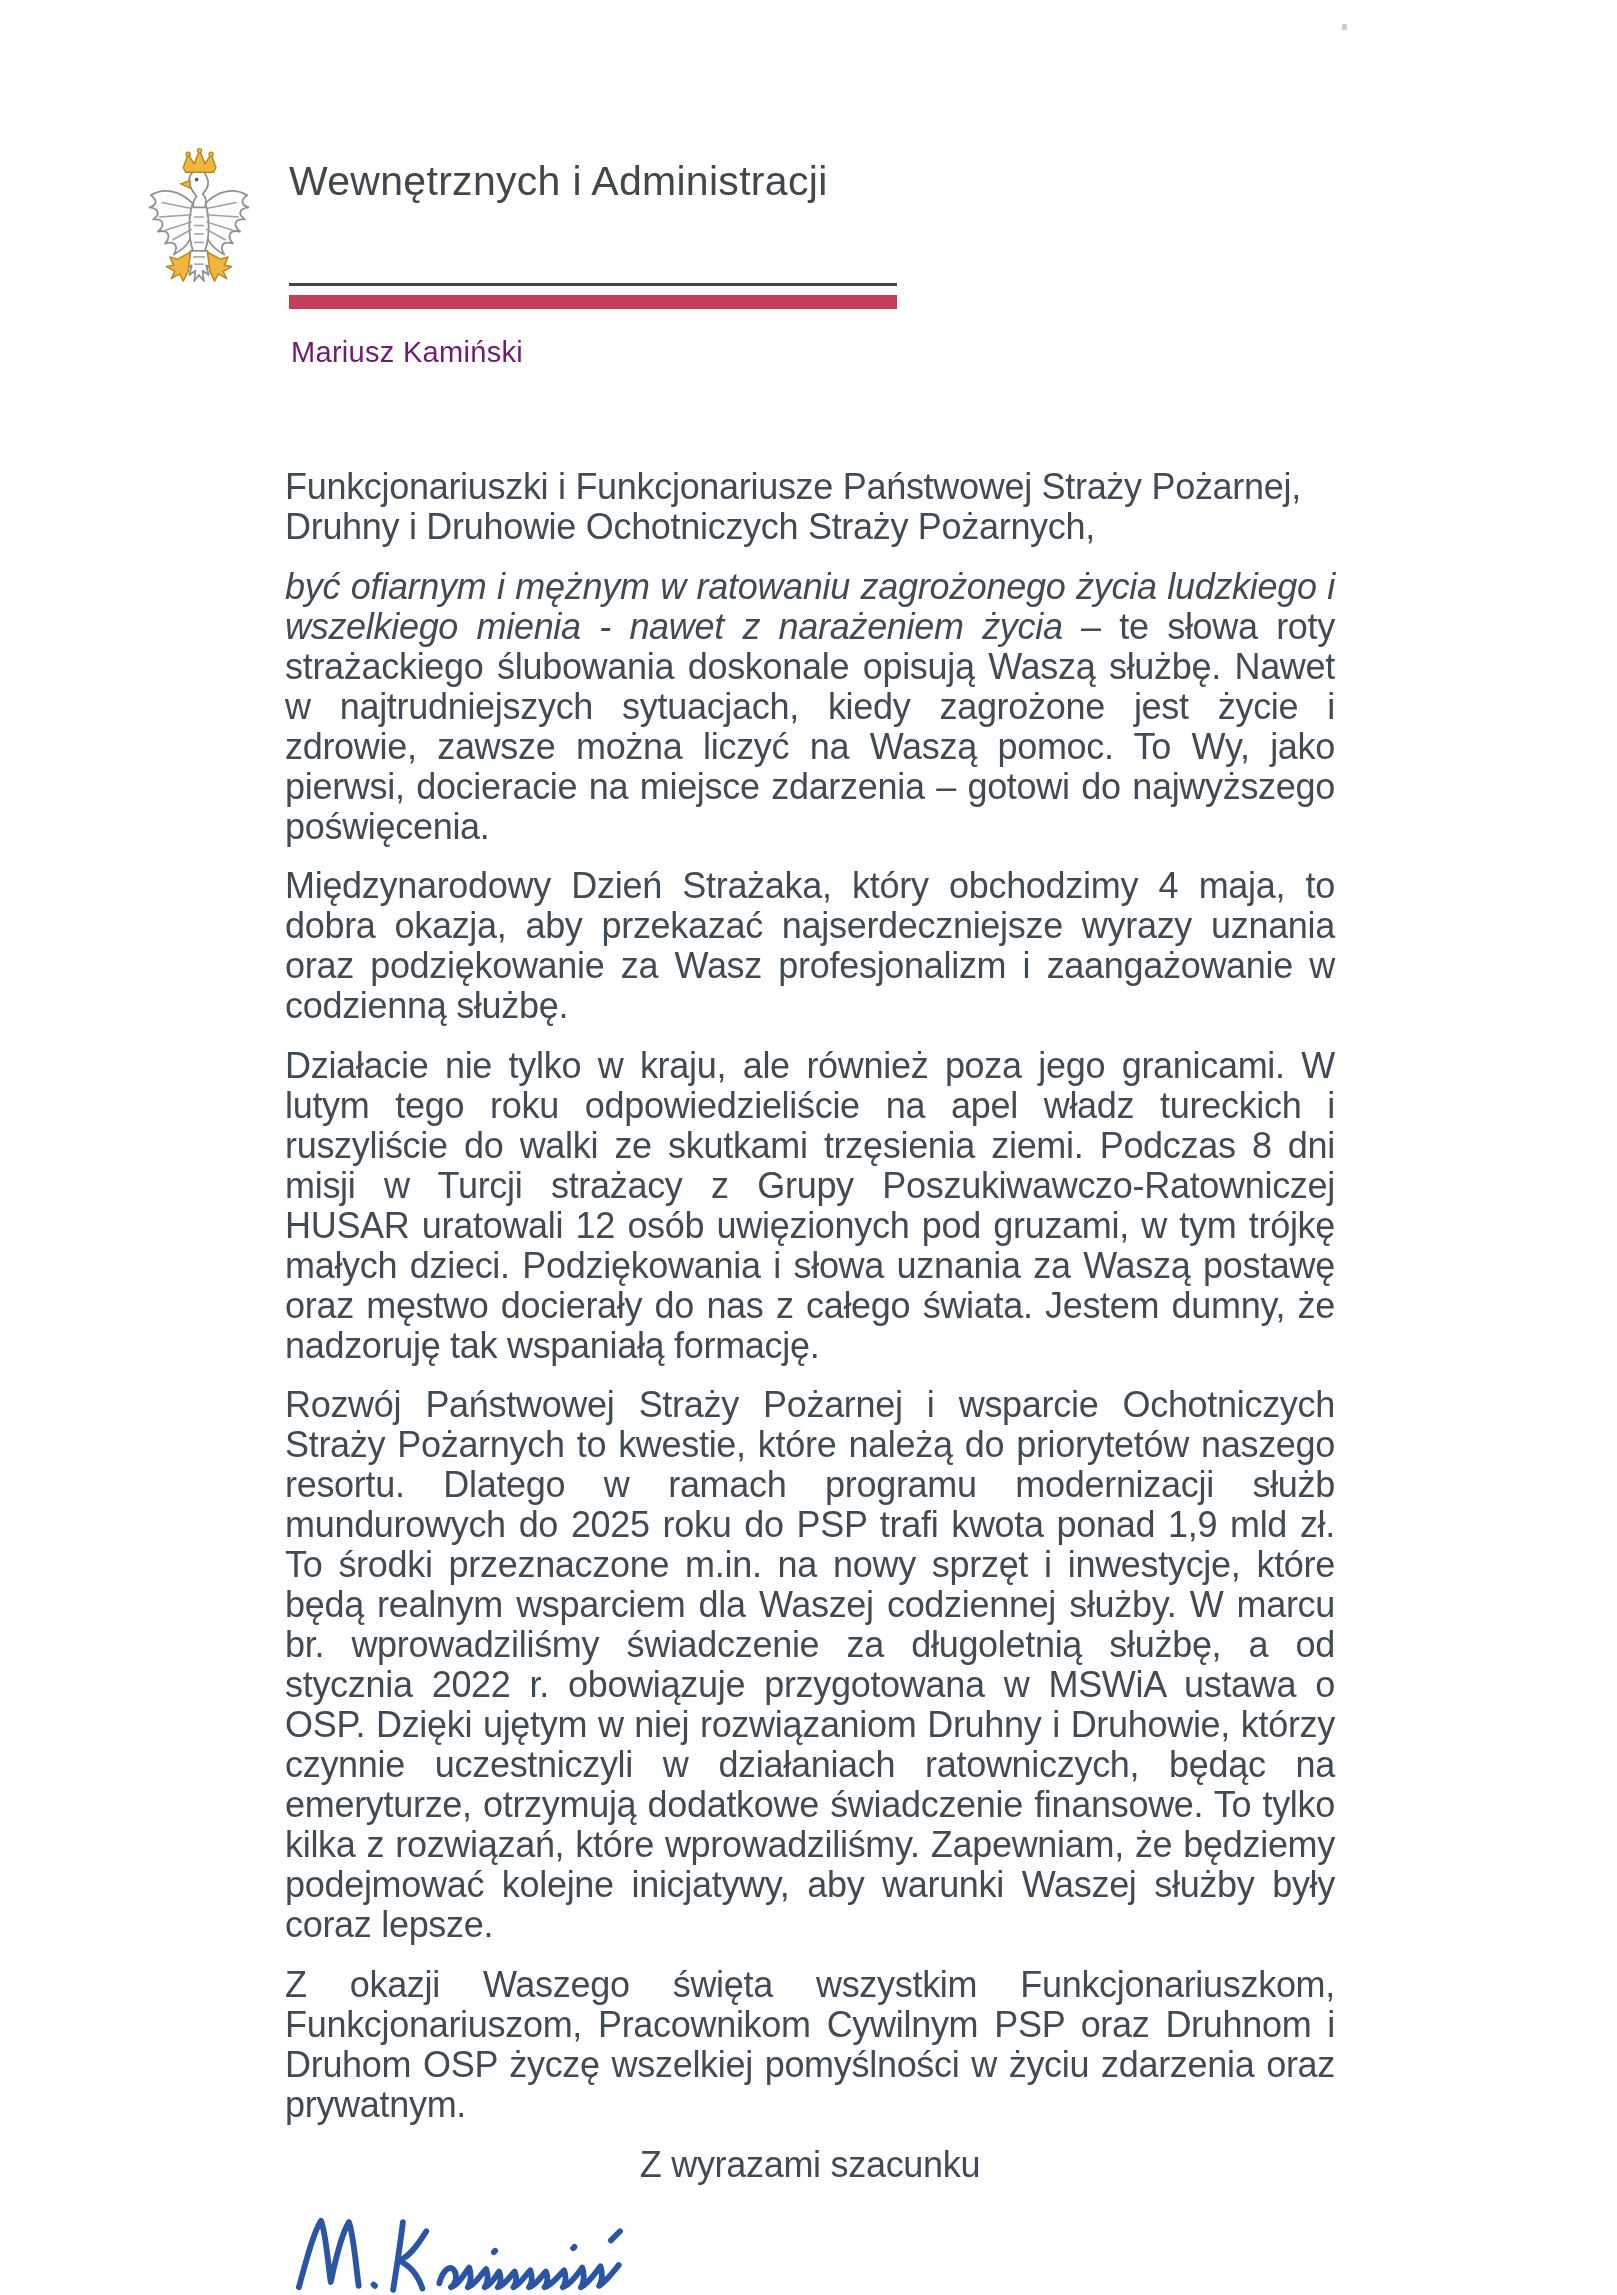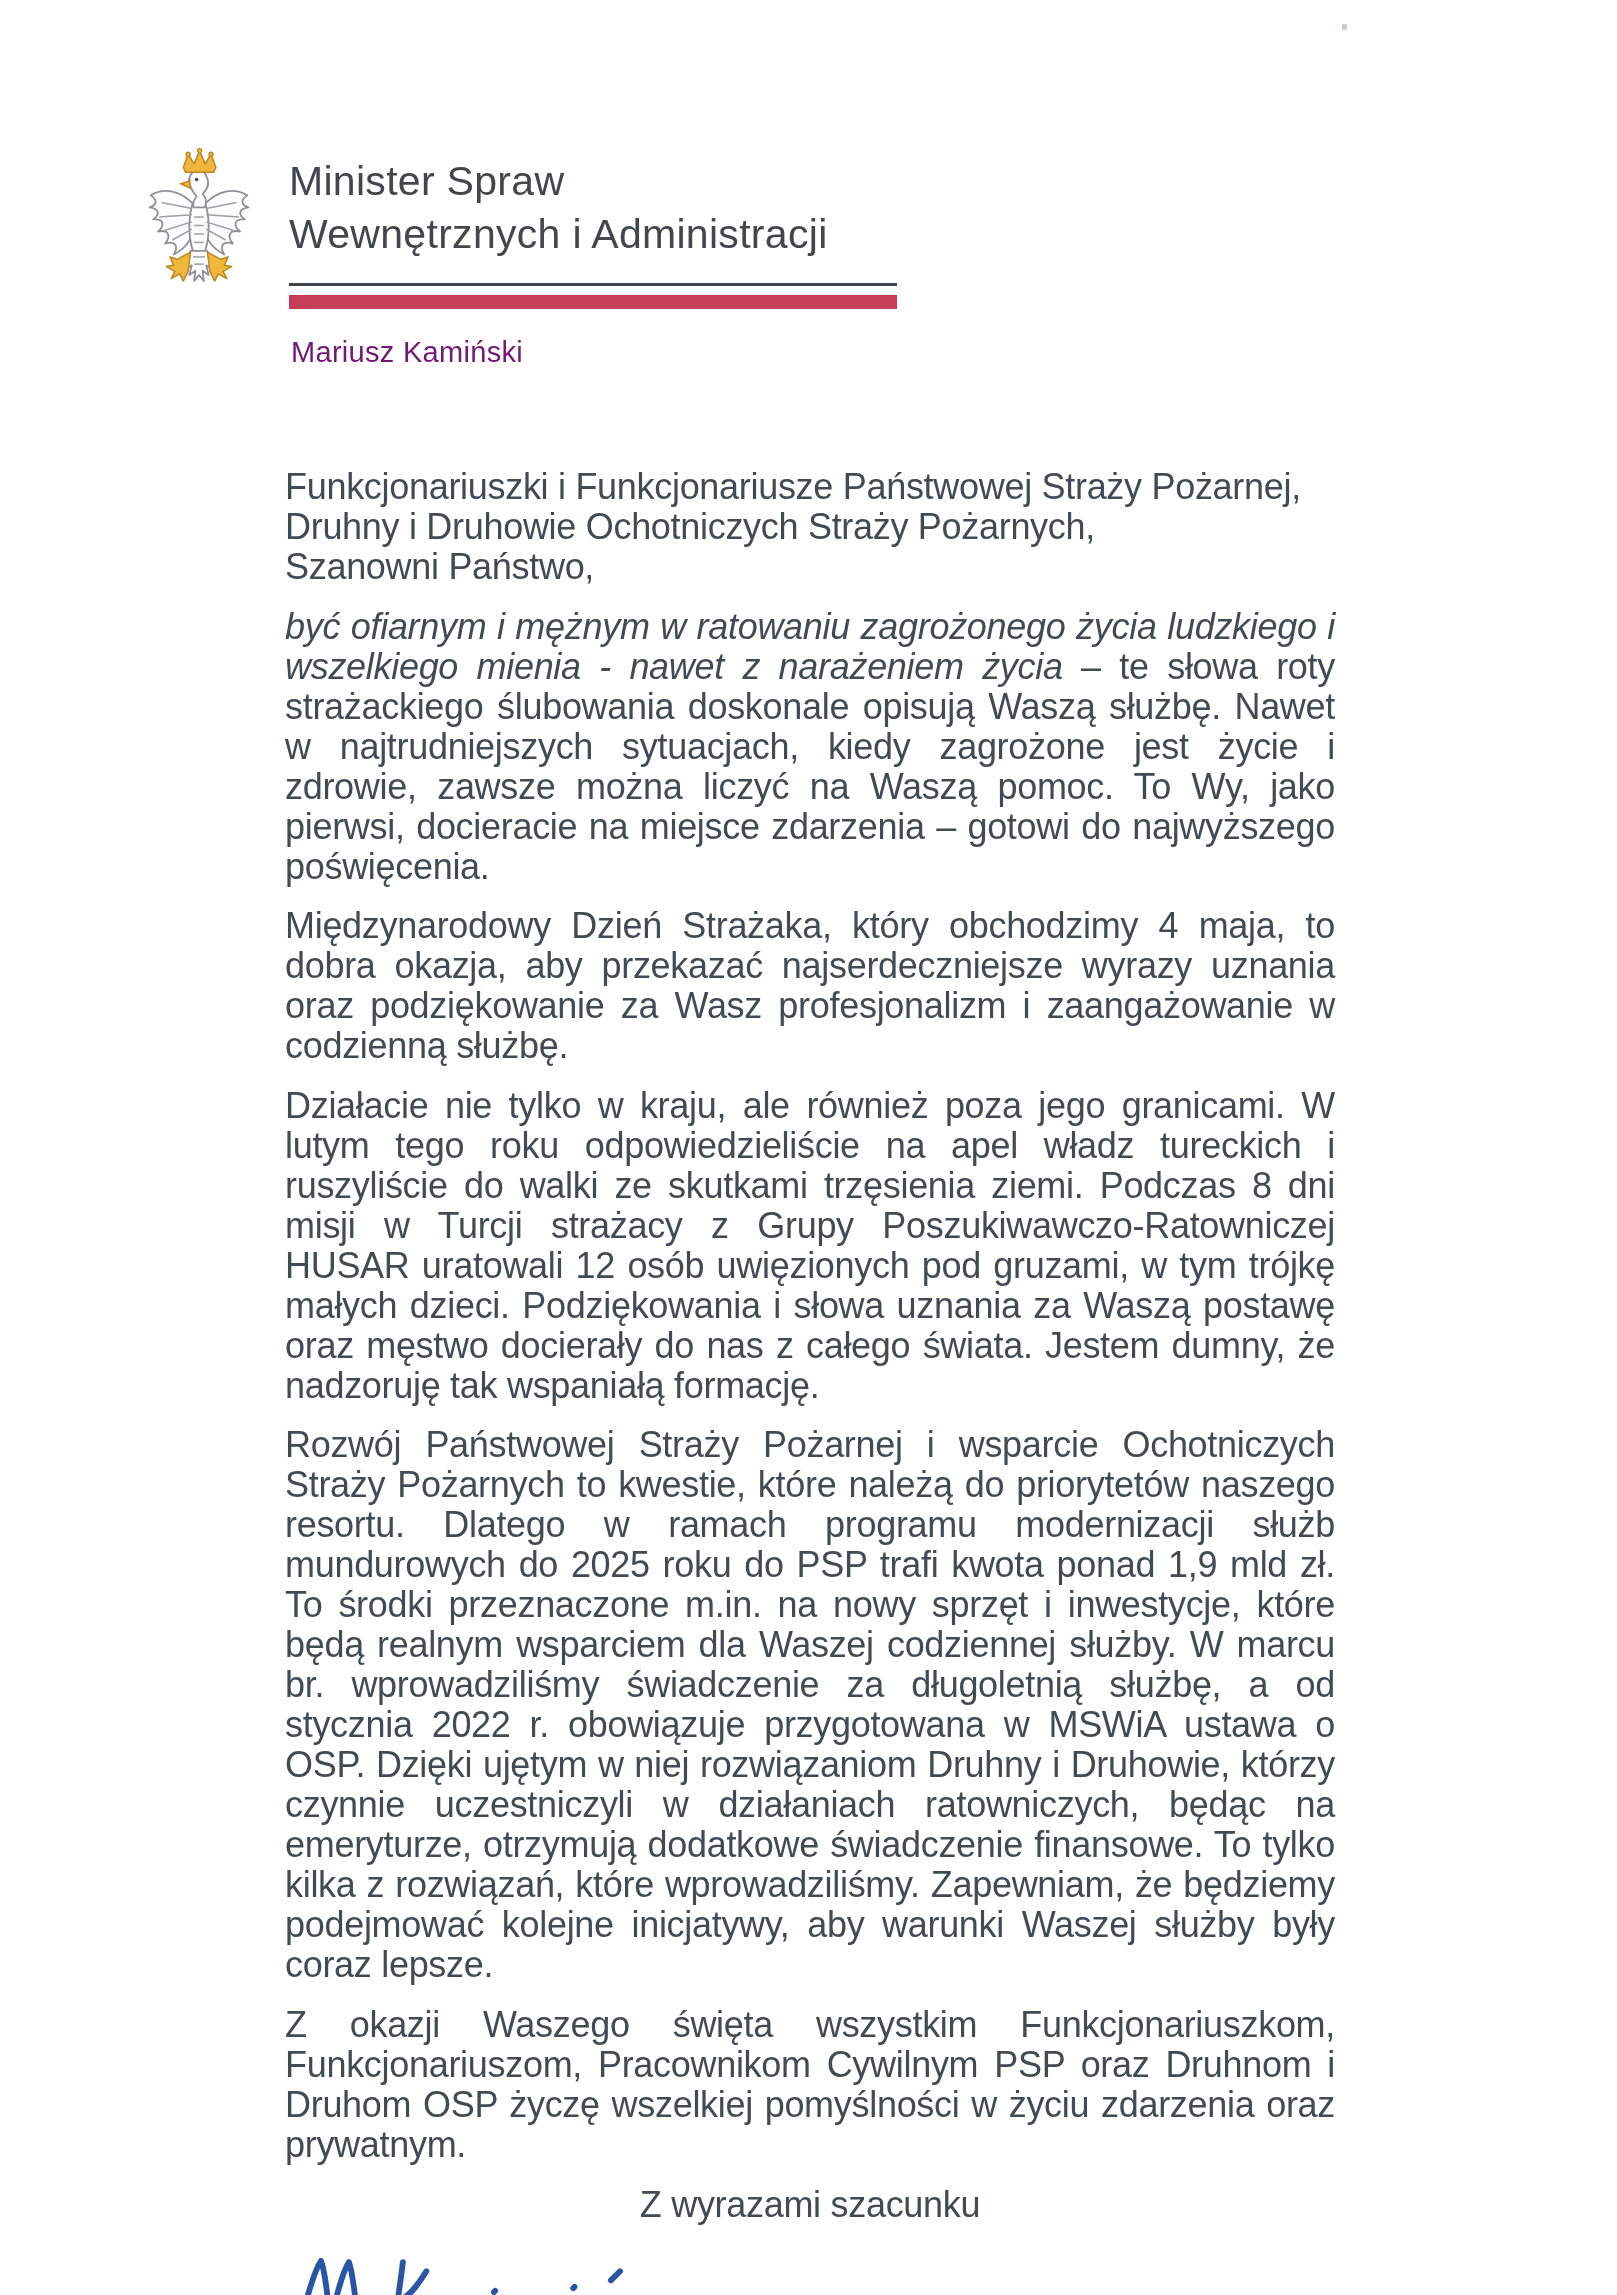--- a/index.html
+++ b/index.html
@@ -94,35 +94,33 @@
 
       <path d="M85 56 L70 61 L85 68 Z" fill="#f0b73c" stroke="#b98820" stroke-width="2.5"></path>
       <circle cx="96" cy="54" r="3" fill="#4a4f53"></circle>
 
       <path d="M86 174 L64 186 L52 182 L58 196 L46 198 L60 206 L54 218 L68 210 L74 222 L82 206 Z" fill="#f0b73c" stroke="#b98820" stroke-width="2.5" stroke-linejoin="round"></path>
       <path d="M114 174 L136 186 L148 182 L142 196 L154 198 L140 206 L146 218 L132 210 L126 222 L118 206 Z" fill="#f0b73c" stroke="#b98820" stroke-width="2.5" stroke-linejoin="round"></path>
     </svg>
   </div>
 
   <div class="header-title">
-    <div>Minister Spraw</div>
     <div>Wewnętrznych i Administracji</div>
   </div>
 
   <div class="rule-dark"></div>
   <div class="rule-red"></div>
 
   <div class="minister-name">Mariusz Kamiński</div>
 
   <div class="body-text">
 
     <div class="salutation">
       <div>Funkcjonariuszki i Funkcjonariusze Państwowej Straży Pożarnej,</div>
       <div>Druhny i Druhowie Ochotniczych Straży Pożarnych,</div>
-      <div>Szanowni Państwo,</div>
     </div>
 
     <p class="justify"><span class="lead-italic">być ofiarnym i mężnym w ratowaniu zagrożonego życia ludzkiego i wszelkiego mienia - nawet z narażeniem życia</span><span> – te słowa roty strażackiego ślubowania doskonale opisują Waszą służbę. Nawet w najtrudniejszych sytuacjach, kiedy zagrożone jest życie i zdrowie, zawsze można liczyć na Waszą pomoc. To Wy, jako pierwsi, docieracie na miejsce zdarzenia – gotowi do najwyższego poświęcenia.</span></p>
 
     <p class="justify">Międzynarodowy Dzień Strażaka, który obchodzimy 4 maja, to dobra okazja, aby przekazać najserdeczniejsze wyrazy uznania oraz podziękowanie za Wasz profesjonalizm i zaangażowanie w codzienną służbę.</p>
 
     <p class="justify">Działacie nie tylko w kraju, ale również poza jego granicami. W lutym tego roku odpowiedzieliście na apel władz tureckich i ruszyliście do walki ze skutkami trzęsienia ziemi. Podczas 8 dni misji w Turcji strażacy z Grupy Poszukiwawczo-Ratowniczej HUSAR uratowali 12 osób uwięzionych pod gruzami, w tym trójkę małych dzieci. Podziękowania i słowa uznania za Waszą postawę oraz męstwo docierały do nas z całego świata. Jestem dumny, że nadzoruję tak wspaniałą formację.</p>
 
     <p class="justify">Rozwój Państwowej Straży Pożarnej i wsparcie Ochotniczych Straży Pożarnych to kwestie, które należą do priorytetów naszego resortu. Dlatego w ramach programu modernizacji służb mundurowych do 2025 roku do PSP trafi kwota ponad 1,9 mld zł. To środki przeznaczone m.in. na nowy sprzęt i inwestycje, które będą realnym wsparciem dla Waszej codziennej służby. W marcu br. wprowadziliśmy świadczenie za długoletnią służbę, a od stycznia 2022 r. obowiązuje przygotowana w MSWiA ustawa o OSP. Dzięki ujętym w niej rozwiązaniom Druhny i Druhowie, którzy czynnie uczestniczyli w działaniach ratowniczych, będąc na emeryturze, otrzymują dodatkowe świadczenie finansowe. To tylko kilka z rozwiązań, które wprowadziliśmy. Zapewniam, że będziemy podejmować kolejne inicjatywy, aby warunki Waszej służby były coraz lepsze.</p>
 

